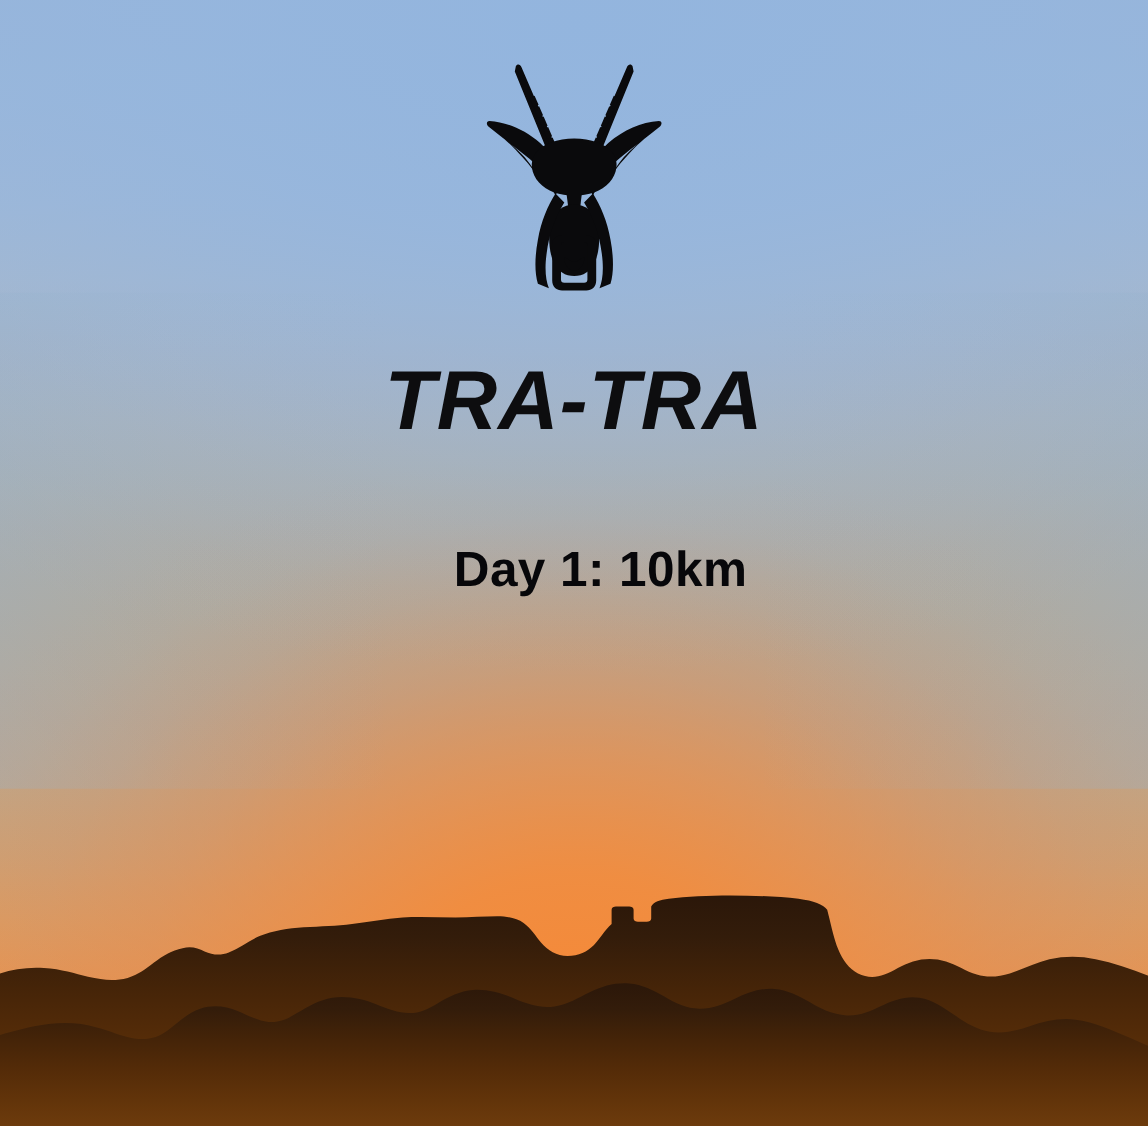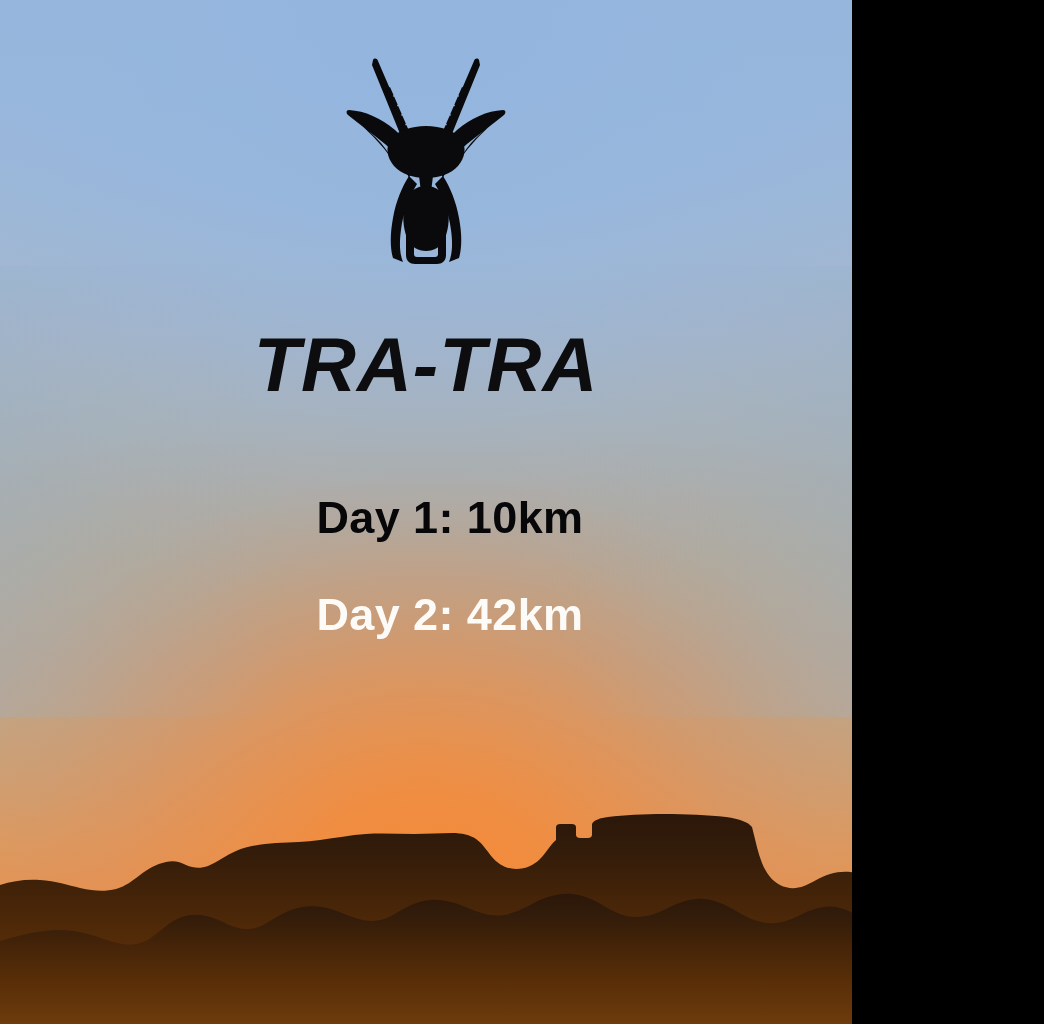--- a/index.html
+++ b/index.html
@@ -7,21 +7,21 @@
     padding: 0;
     background: #000;
   }
   body {
     font-family: "Liberation Sans", sans-serif;
   }
 
   
   #poster {
     position: relative;
-    width: 852px;
+    width: 1044px;
     height: 1024px;
     overflow: hidden;
     background: #95b6dd;
   }
 
   
   .sky-base {
     position: absolute;
     inset: 0;
     background: linear-gradient(
@@ -311,16 +311,15 @@
         <path d="M74,182 C77,182 79,186 83,186 C87,186 89,182 92,182
                  C93,186 89,194 83,194 C77,194 73,186 74,182 Z"></path>
       </g>
     </svg>
   </div>
 
   <div class="title">TRA-TRA</div>
 
   <div class="days">
     <div class="day-line day-dark">Day 1: 10km</div>
-    <div class="day-line day-light">Day 2: 42km</div>
   </div>
 
 </div>
 
 </body></html>

